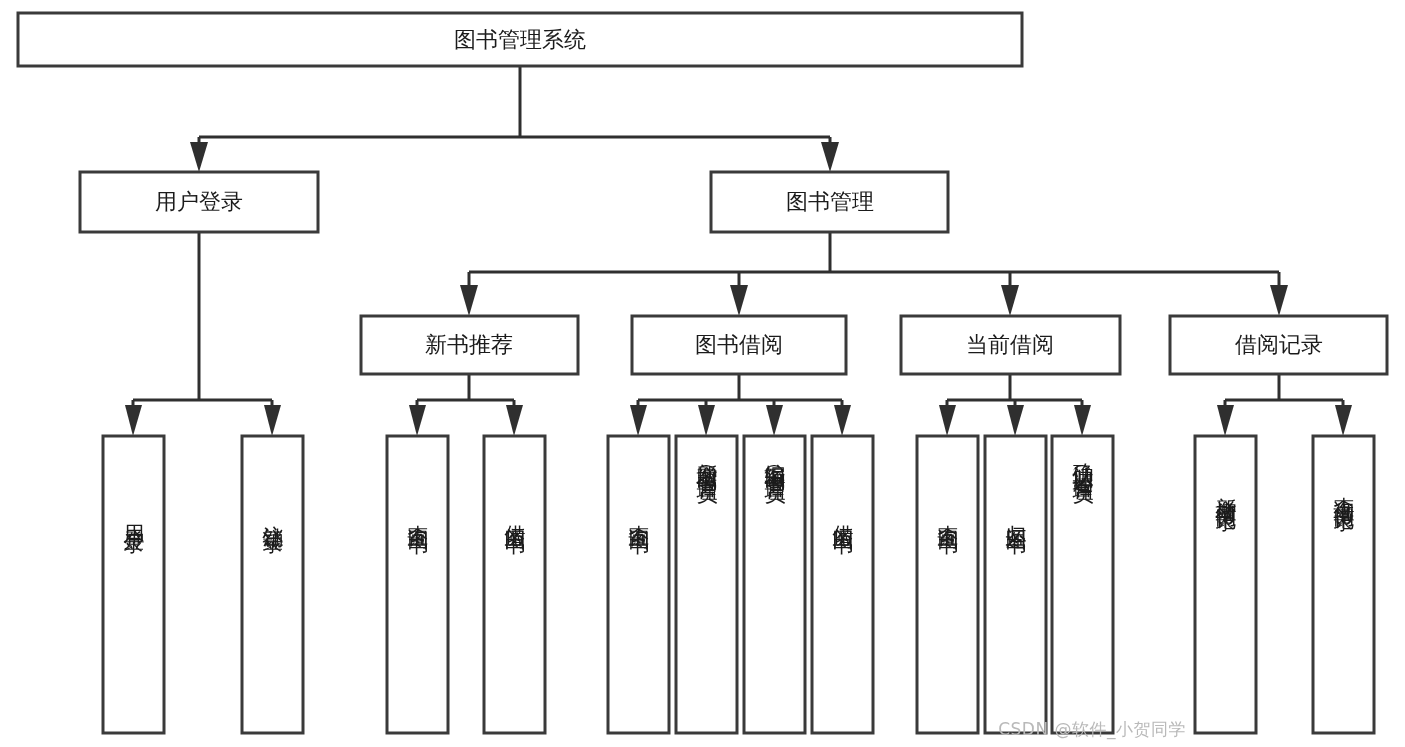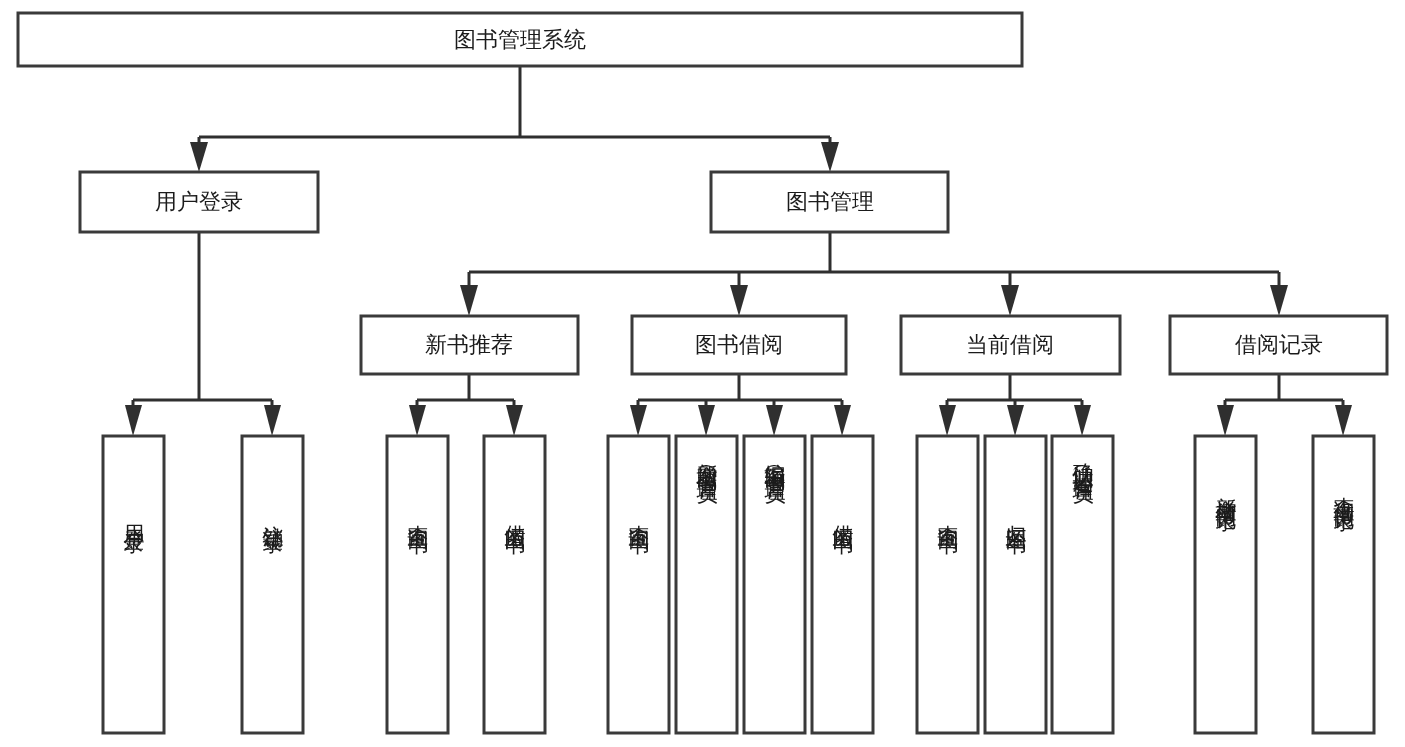--- a/index.html
+++ b/index.html
@@ -235,13 +235,14 @@
   <div class="vlabel-wrap" style="left:1052px; top:436px; width:61px; height:297px;">
     <span class="vlabel" style="margin-top:10px;">确认归还（管理员）</span>
   </div>
   <div class="vlabel-wrap" style="left:1195px; top:436px; width:61px; height:297px;">
     <span class="vlabel" style="margin-top:44px;">新增借阅记录</span>
   </div>
   <div class="vlabel-wrap" style="left:1313px; top:436px; width:61px; height:297px;">
     <span class="vlabel" style="margin-top:44px;">查询借阅记录</span>
   </div>
 
+  <div id="watermark">CSDN @软件_小贺同学</div>
 </div>
 
 </body></html>

